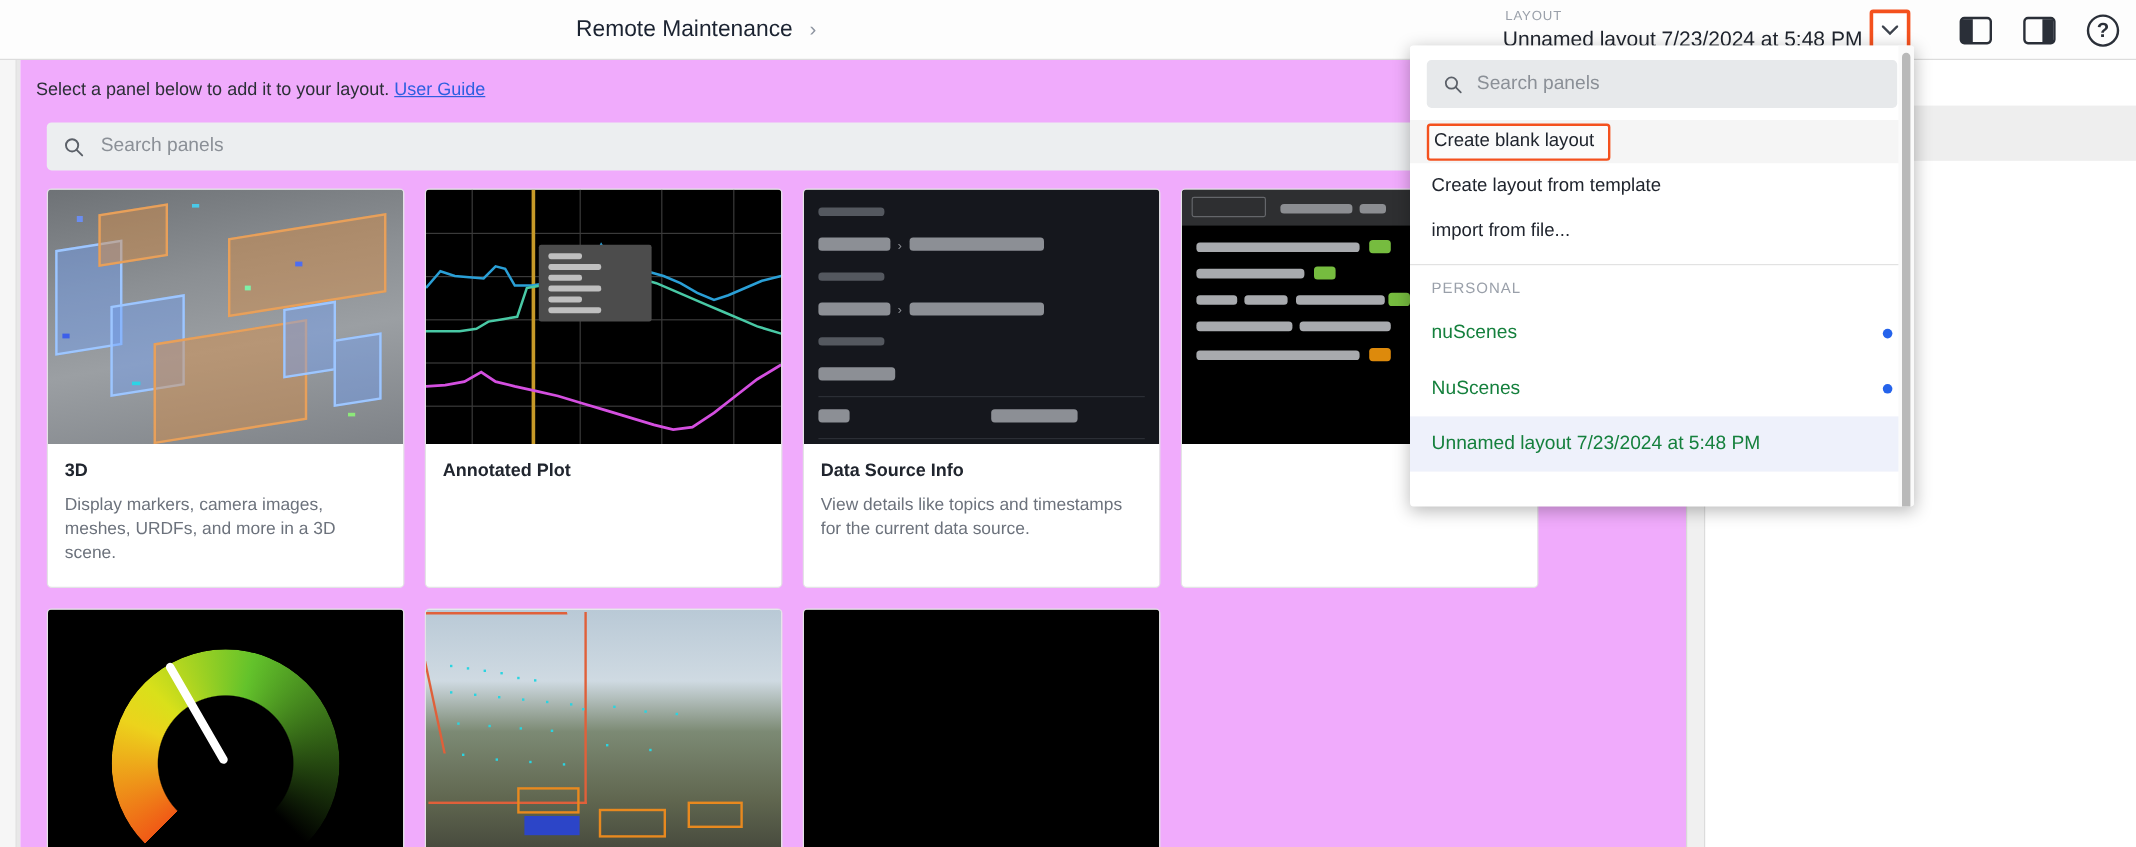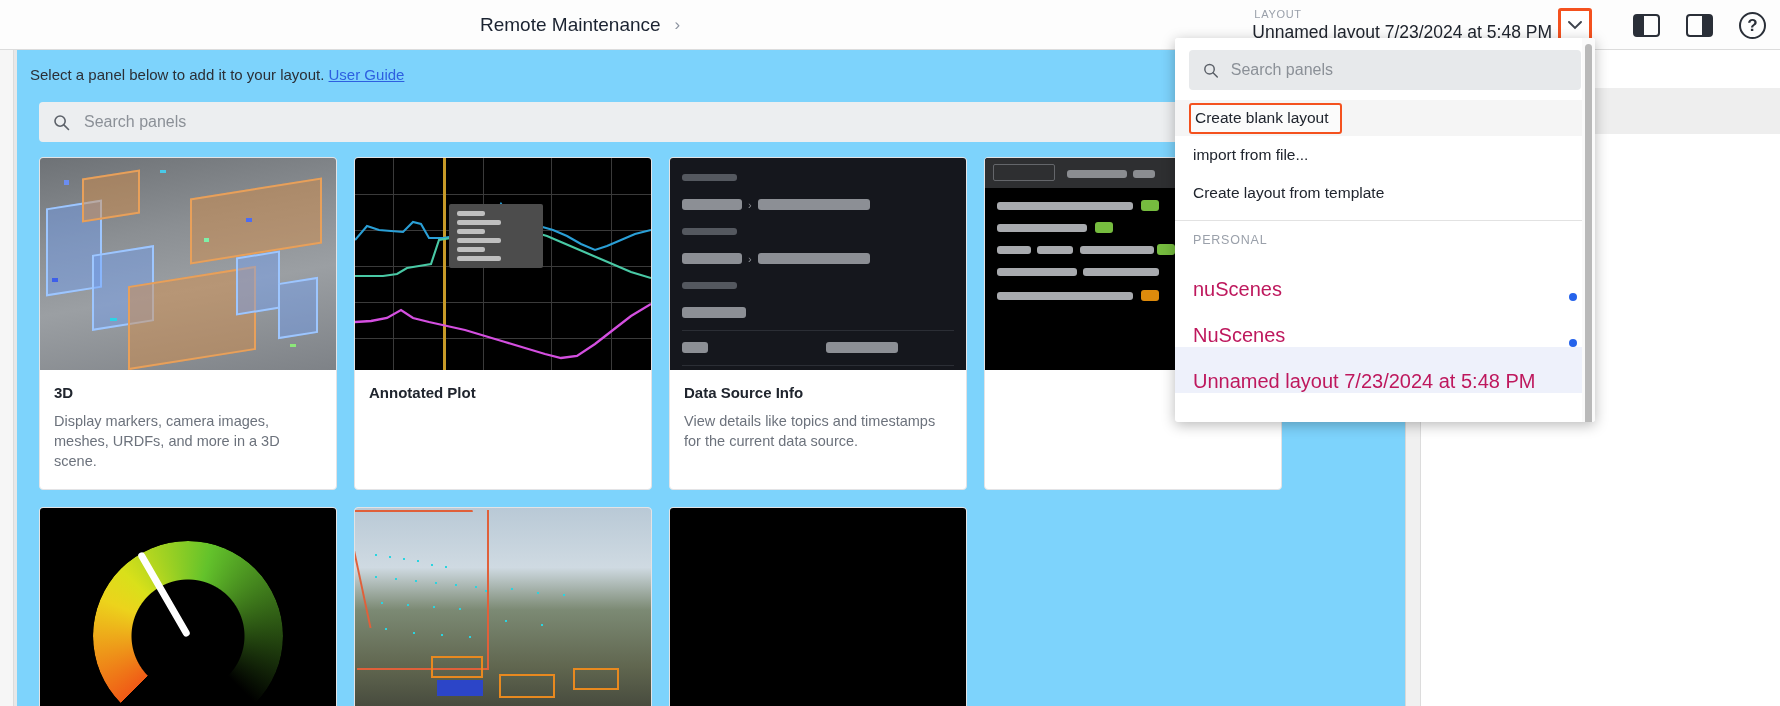--- a/index.html
+++ b/index.html
@@ -60,21 +60,21 @@
     font-size: 17px; color: #2a2f38; font-weight: bold; line-height: 1;
   }
 
   
   .rail { position: absolute; top: 50px; width: 14px; height: 656px; background: #f6f6f6; border-right: 1px solid #dcdcdc; left: 0; }
   .rail-inner { position: absolute; top: 50px; left: 14px; width: 3px; height: 656px; background: #e8e8e8; }
 
   
   .main {
     position: absolute; top: 50px; left: 17px;
-    width: 1403px; height: 656px; background: #7dd3fc;
+    width: 1403px; height: 656px; background: #f0abfc;
   }
   .hint {
     position: absolute; left: 13px; top: 16px;
     font-size: 15px; color: #2b2f36;
   }
   .hint a { color: #2d5fe0; text-decoration: underline; }
 
   .search-box {
     position: absolute; left: 22px; top: 52px;
     width: 1362px; height: 40px;
@@ -206,22 +206,22 @@
     margin: 0 14px; padding: 0 4px; height: 31px; width: 153px;
     background: #fbfbfb;
   }
   .dd-item-wrap { height: 36px; display: flex; align-items: center; background: #f5f5f5; }
   .dd-divider { height: 1px; background: #e2e2e2; margin: 8px 0 0 0; }
   .dd-section {
     padding: 12px 18px 8px 18px; font-size: 12.5px;
     letter-spacing: 0.8px; color: #9aa0aa;
   }
   .dd-row {
-    height: 46px; display: flex; align-items: flex-end; justify-content: space-between;
-    padding: 0 18px; font-size: 20px; color: #be185d;
+    height: 46px; display: flex; align-items: center; justify-content: space-between;
+    padding: 0 18px; font-size: 16px; color: #15803d;
   }
   .dd-row.selected { background: #eef1fb; }
   .dd-dot { width: 8px; height: 8px; border-radius: 50%; background: #2563eb; }
   .dd-scrollbar {
     position: absolute; right: 3px; top: 6px; width: 7px; height: 560px;
     background: #b9b9b9; border-radius: 4px;
   }
   .dd-scrolltrack {
     position: absolute; right: 0px; top: 0; width: 13px; height: 100%;
     background: #fafafa;
@@ -449,23 +449,23 @@
           <line x1="11.5" y1="11.5" x2="16.4" y2="16.4" stroke="#5c6169" stroke-width="1.7" stroke-linecap="round"></line>
         </svg>
         <input type="text" placeholder="Search panels" style="">
       </div>
     </div>
 
     <div class="dd-item-wrap">
       <div class="dd-item outlined">Create blank layout</div>
     </div>
 
+    <div class="dd-item" style="height:38px;">Create layout from template</div>
+
     <div class="dd-item" style="height:38px;">import from file...</div>
-
-    <div class="dd-item" style="height:38px;">Create layout from template</div>
 
     <div class="dd-divider"></div>
 
     <div class="dd-section">PERSONAL</div>
 
     <div class="dd-row">
       <span>nuScenes</span>
       <span class="dd-dot"></span>
     </div>
 

